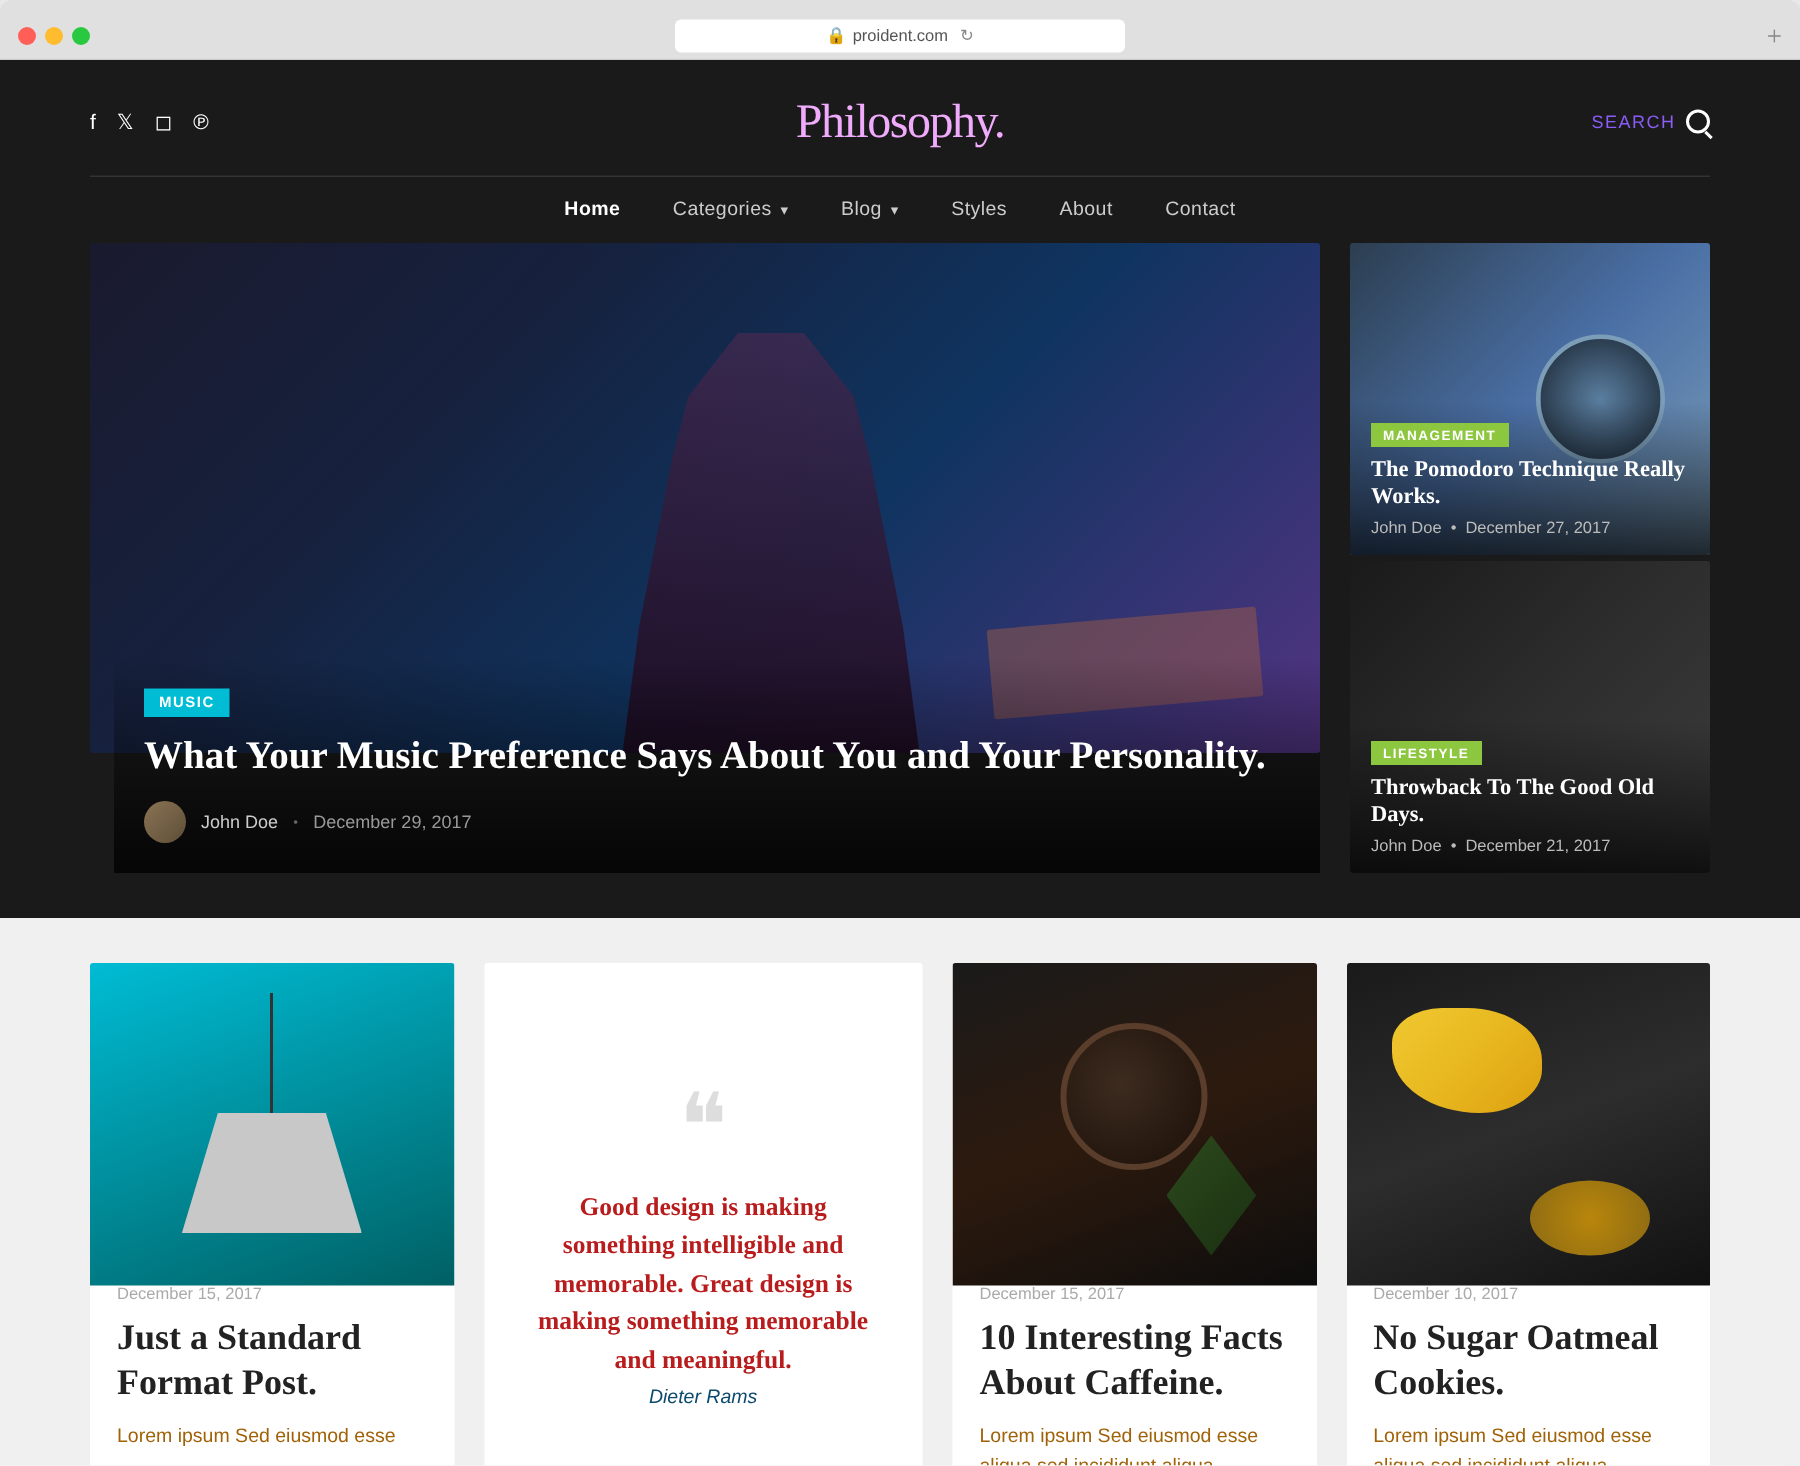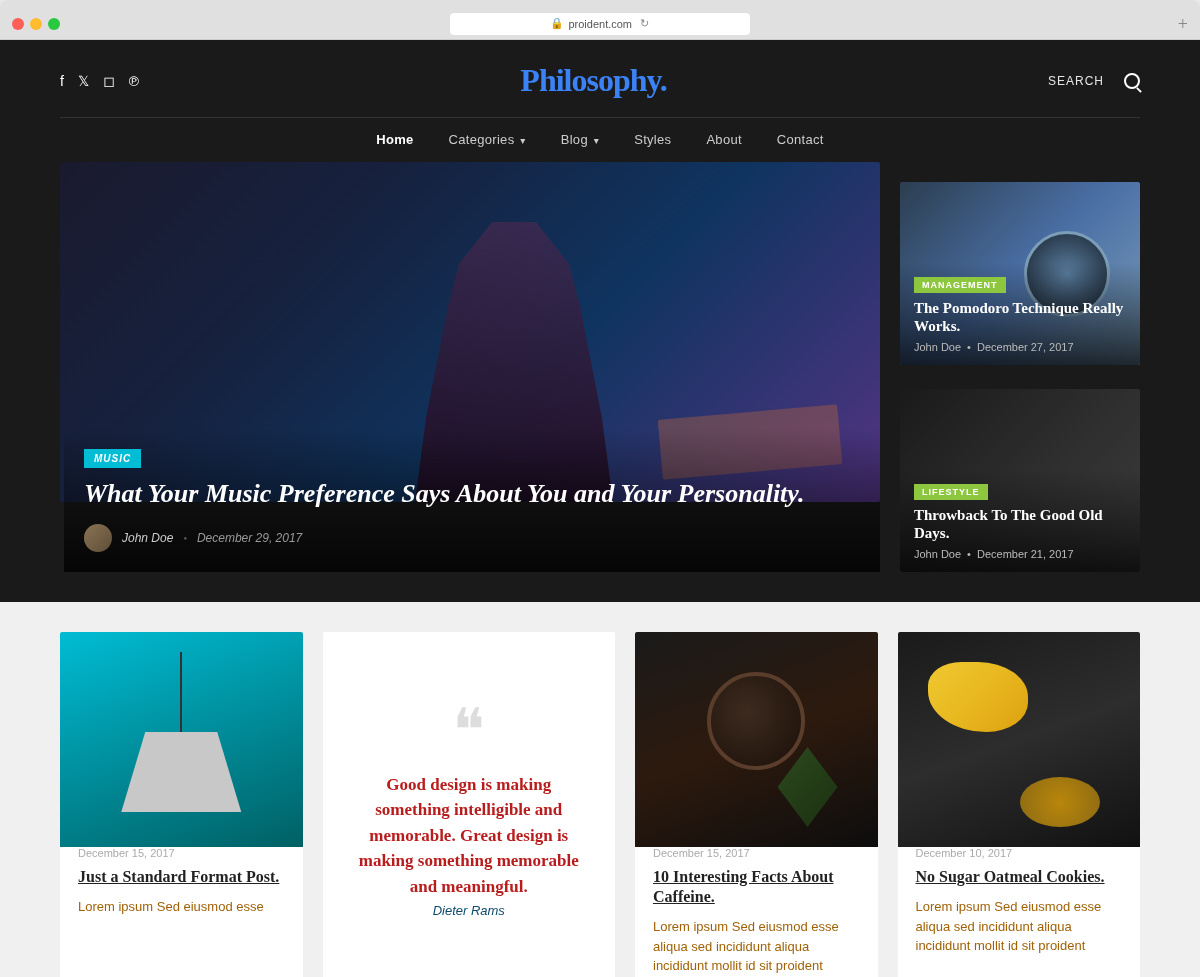--- a/index.html
+++ b/index.html
@@ -72,31 +72,31 @@
       align-items: center;
     }
     .social-icon {
       color: white;
       font-size: 14px;
       text-decoration: none;
       font-style: normal;
       font-family: Arial, sans-serif;
     }
     .site-logo {
-      color: #3b82f6;
+      color: #f0abfc;
       font-size: 32px;
-      font-weight: 700;
+      font-weight: 400;
       font-family: Georgia, serif;
       letter-spacing: -1px;
     }
     .header-search {
       display: flex;
       align-items: center;
-      gap: 20px;
-      color: #e5e5e5;
+      gap: 7px;
+      color: #8b5cf6;
       font-family: Arial, sans-serif;
       font-size: 12px;
       letter-spacing: 1px;
       text-transform: uppercase;
       cursor: pointer;
     }
     .search-circle {
       width: 16px;
       height: 16px;
       border: 2px solid white;
@@ -184,25 +184,24 @@
       right: 40px;
       width: 180px;
       height: 60px;
       background: rgba(180, 100, 60, 0.4);
       border-radius: 2px;
       transform: rotate(-5deg);
     }
     .hero-overlay {
       position: absolute;
       bottom: 0;
-      left: 4px;
+      left: 16px;
       right: 0;
       padding: 20px;
       background: linear-gradient(transparent, rgba(0,0,0,0.8));
-      font-style: italic;
     }
     .hero-category {
       display: inline-block;
       background: #00bcd4;
       color: white;
       font-size: 10px;
       font-weight: bold;
       font-family: Arial, sans-serif;
       padding: 4px 10px;
       letter-spacing: 1px;
@@ -245,24 +244,23 @@
 
     
     .hero-side {
       width: 240px;
       display: flex;
       flex-direction: column;
       gap: 4px;
     }
     .side-card {
       position: relative;
-      height: 183px;
+      height: 208px;
       overflow: hidden;
       border-radius: 2px;
-      margin-top: 20px;
     }
     .side-card-img {
       width: 100%;
       height: 100%;
     }
     .card-img-management {
       background: linear-gradient(135deg, #2c3e50, #4a6fa5, #7b9db8);
     }
     .card-img-lifestyle {
       background: linear-gradient(135deg, #1a1a1a, #2d2d2d, #3d3d3d);
@@ -366,25 +364,24 @@
       padding: 0 18px 20px;
     }
     .post-date {
       color: #aaa;
       font-family: Arial, sans-serif;
       font-size: 11px;
       margin-bottom: 8px;
     }
     .post-title {
       color: #222;
-      font-size: 16px;
+      font-size: 24px;
       font-weight: 900;
       line-height: 1.25;
       margin-bottom: 10px;
-      text-decoration: underline;
     }
     .post-excerpt {
       color: #a16207;
       font-family: Arial, sans-serif;
       font-size: 13px;
       line-height: 1.5;
     }
 
     
     .quote-card {

